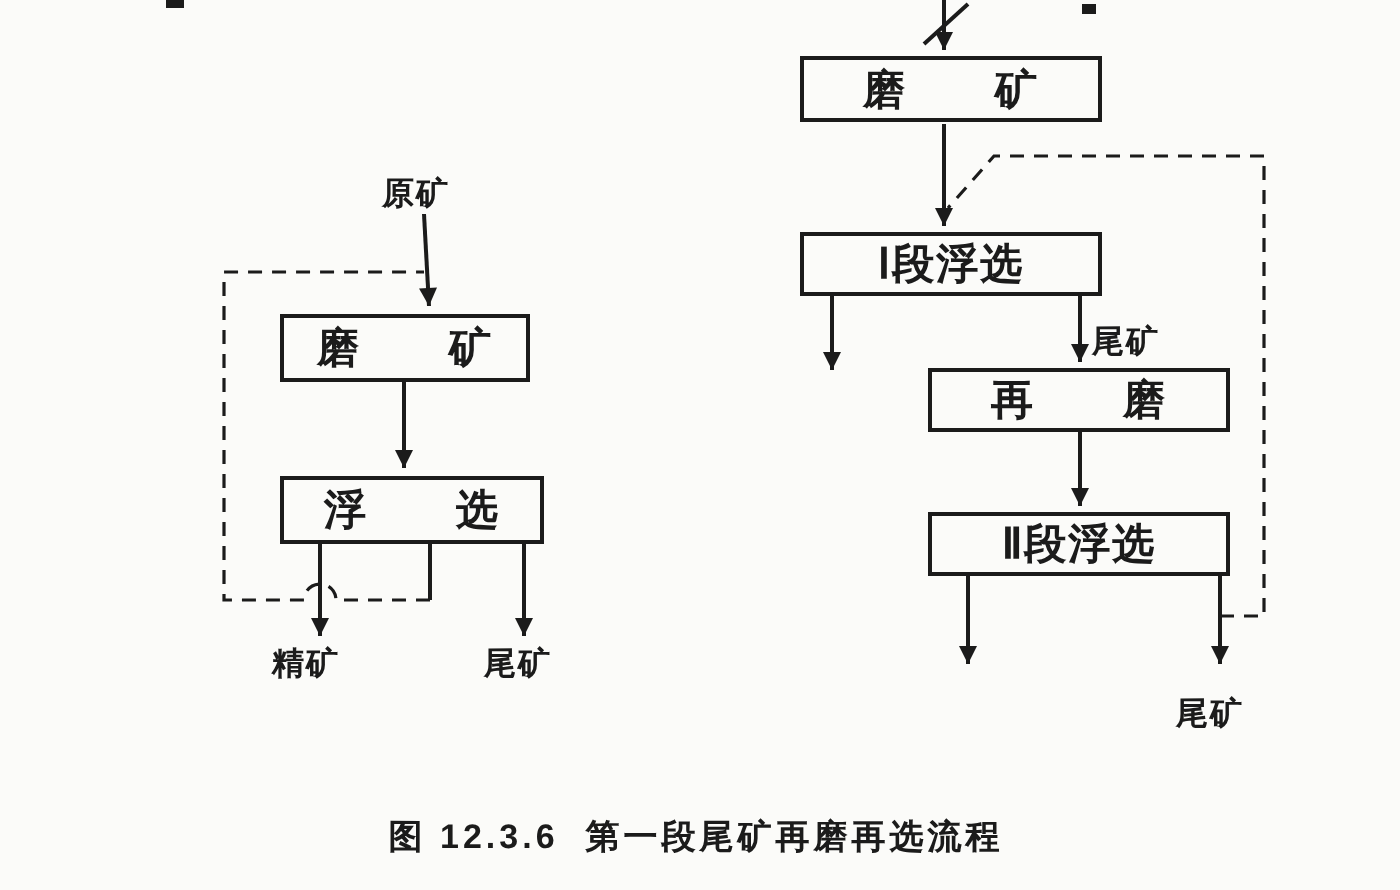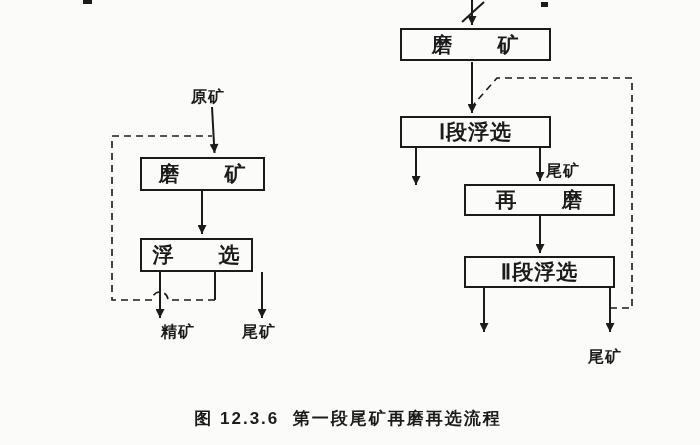--- a/index.html
+++ b/index.html
@@ -93,25 +93,25 @@
 
     <path d="M610,308 L632,308 L632,78 L497,78 L474,104" stroke="#1b1b1b" stroke-width="1.6" fill="none" stroke-dasharray="7 5"></path>
   </svg>
 
   <div class="flabel" style="left:191px; top:87px; width:48px;">原矿</div>
 
   <div class="fbox" style="left:140px; top:157px; width:125px; height:34px;">
     <span>磨　　矿</span>
   </div>
 
-  <div class="fbox" style="left:140px; top:238px; width:113px; height:34px;">
+  <div class="fbox" style="left:140px; top:238px; width:132px; height:34px;">
     <span>浮　　选</span>
   </div>
 
-  <div class="flabel" style="left:136px; top:322px; width:48px;margin-left:25px;">精矿</div>
+  <div class="flabel" style="left:136px; top:322px; width:48px;">精矿</div>
 
   <div class="flabel" style="left:242px; top:322px; width:48px;">尾矿</div>
 
   <div class="fbox" style="left:400px; top:28px; width:151px; height:33px;">
     <span>磨　　矿</span>
   </div>
 
   <div class="fbox" style="left:400px; top:116px; width:151px; height:32px;">
     <span>Ⅰ段浮选</span>
   </div>

